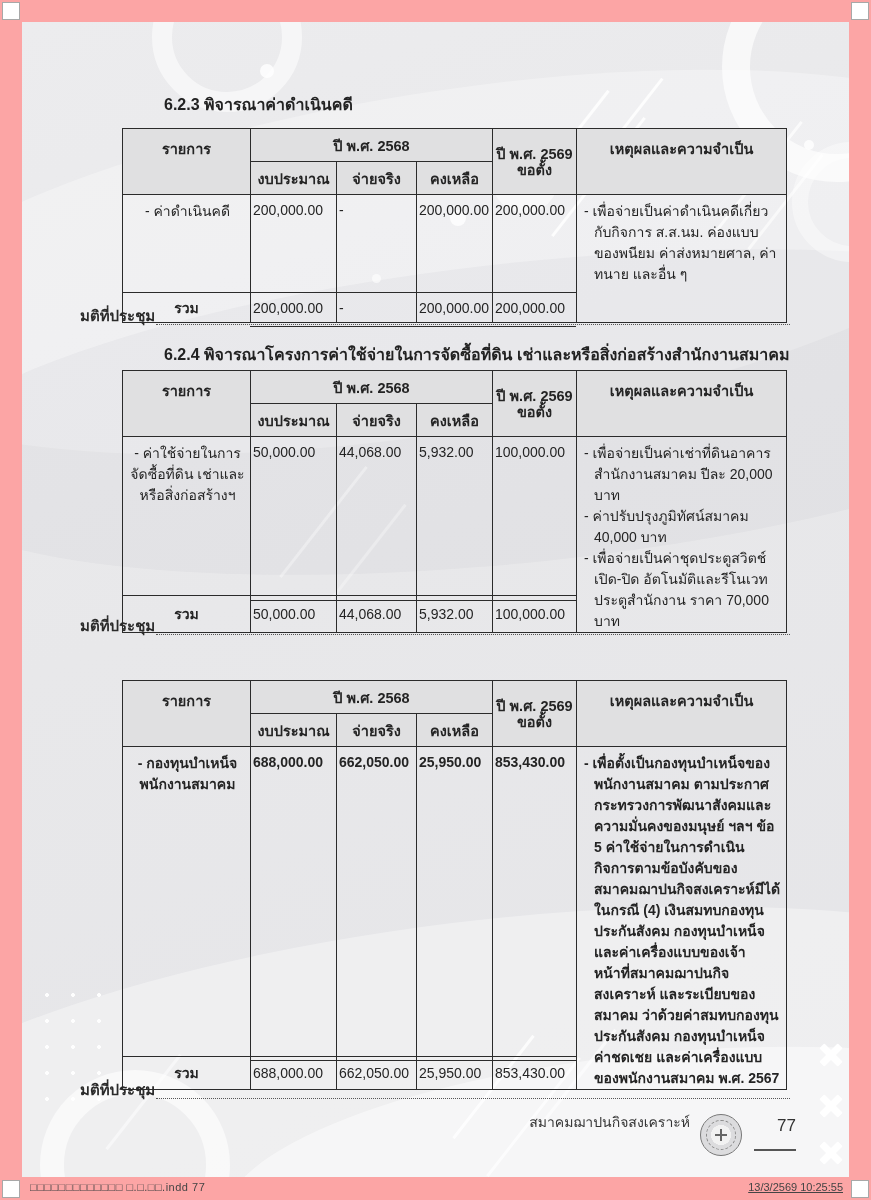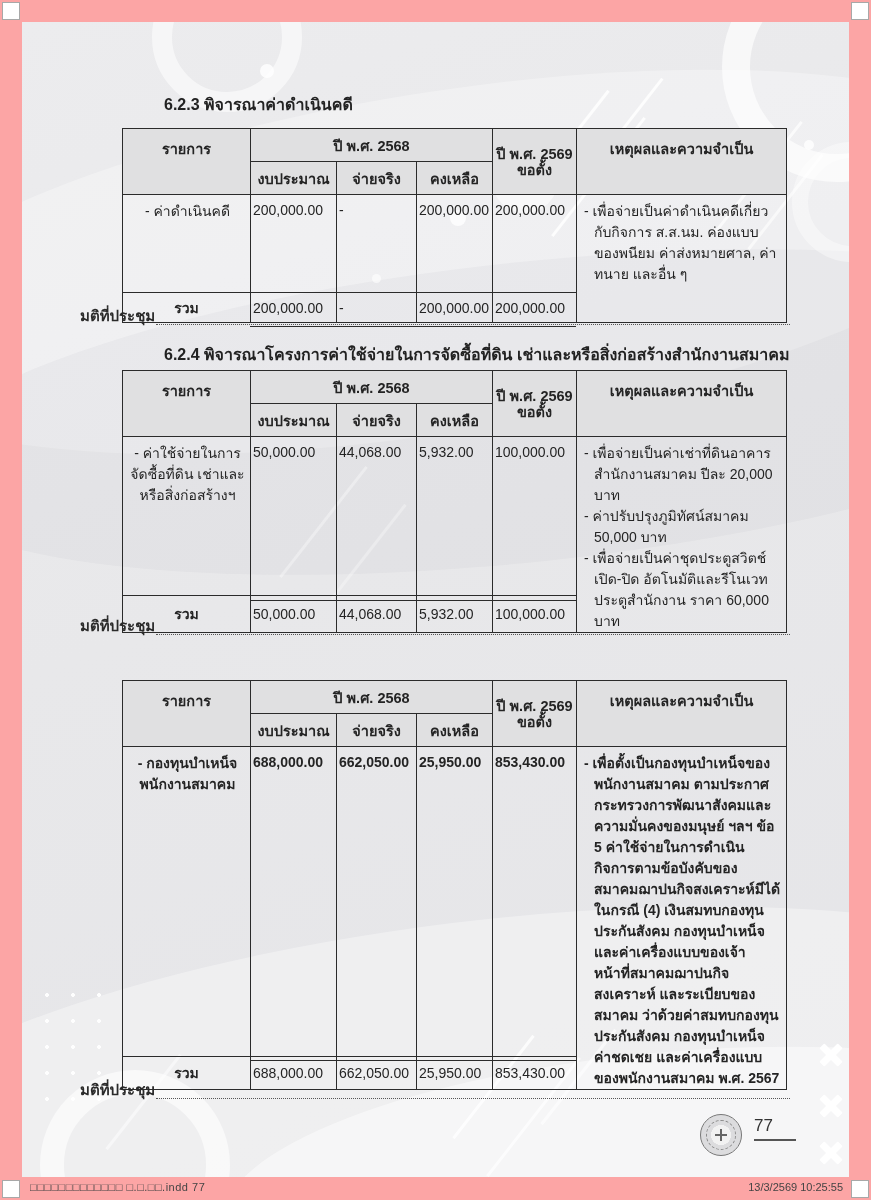--- a/index.html
+++ b/index.html
@@ -130,29 +130,29 @@
   }
   .seal::after {
     content:""; position:absolute; left:50%; top:50%; width:12px; height:12px;
     transform:translate(-50%,-50%);
     background:
       linear-gradient(#666,#666) 50% 0/2px 100% no-repeat,
       linear-gradient(#666,#666) 0 50%/100% 2px no-repeat;
   }
   .pageno {
     position:absolute; left:732px; top:1094px; width:42px;
-    text-align:left; font-size:17px; color:#333;
-    border-bottom:2px solid #555; padding-bottom:3px;
+    text-align:right; font-size:17px; color:#333;
+    border-bottom:2px solid #555; padding-bottom:13px;
   }
 
   .print-file {
     position:absolute; left:30px; top:1181px; font-size:11px; color:#444; letter-spacing:.5px;
   }
   .print-date {
-    position:absolute; right:28px; top:1181px; font-size:11px; color:#444;
+    position:absolute; right:28px; top:1181px; font-size:11px; color:#444;text-decoration:underline;
   }
 </style>
 </head>
 <body>
 
 <div class="page">
 
   <div class="crop tl"></div>
   <div class="crop tr"></div>
   <div class="crop bl"></div>
@@ -272,22 +272,22 @@
         </thead>
         <tbody>
           <tr class="data-row">
             <td class="item">- ค่าใช้จ่ายในการจัดซื้อที่ดิน เช่าและหรือสิ่งก่อสร้างฯ</td>
             <td class="num">50,000.00</td>
             <td class="num">44,068.00</td>
             <td class="num">5,932.00</td>
             <td class="num">100,000.00</td>
             <td class="reason" rowspan="2">
               <div class="bullet">- เพื่อจ่ายเป็นค่าเช่าที่ดินอาคารสำนักงานสมาคม ปีละ 20,000 บาท</div>
-              <div class="bullet">- ค่าปรับปรุงภูมิทัศน์สมาคม 50,000 บาท</div>
-              <div class="bullet">- เพื่อจ่ายเป็นค่าชุดประตูสวิตช์เปิด-ปิด อัตโนมัติและรีโนเวทประตูสำนักงาน ราคา 60,000  บาท</div>
+              <div class="bullet">- ค่าปรับปรุงภูมิทัศน์สมาคม 40,000 บาท</div>
+              <div class="bullet">- เพื่อจ่ายเป็นค่าชุดประตูสวิตช์เปิด-ปิด อัตโนมัติและรีโนเวทประตูสำนักงาน ราคา 70,000  บาท</div>
             </td>
           </tr>
           <tr class="total-row">
             <td class="total-label">รวม</td>
             <td class="num">50,000.00</td>
             <td class="num">44,068.00</td>
             <td class="num">5,932.00</td>
             <td class="num">100,000.00</td>
           </tr>
         </tbody>
@@ -346,20 +346,21 @@
         </tbody>
       </table>
       <div class="dbl-abs" style="top:380px;"></div>
     </div>
     <div class="moti m3">
       <span class="lbl">มติที่ประชุม</span>
       <span class="dots"></span>
     </div>
 
     <div class="footer-org">
+      <div>สมาคมฌาปนกิจสงเคราะห์</div>
     </div>
     <div class="seal"></div>
     <div class="pageno">77</div>
   </div>
 
   <div class="print-file">□□□□□□□□□□□□□ □.□.□□.indd   77</div>
   <div class="print-date">13/3/2569   10:25:55</div>
 
 </div>
 

